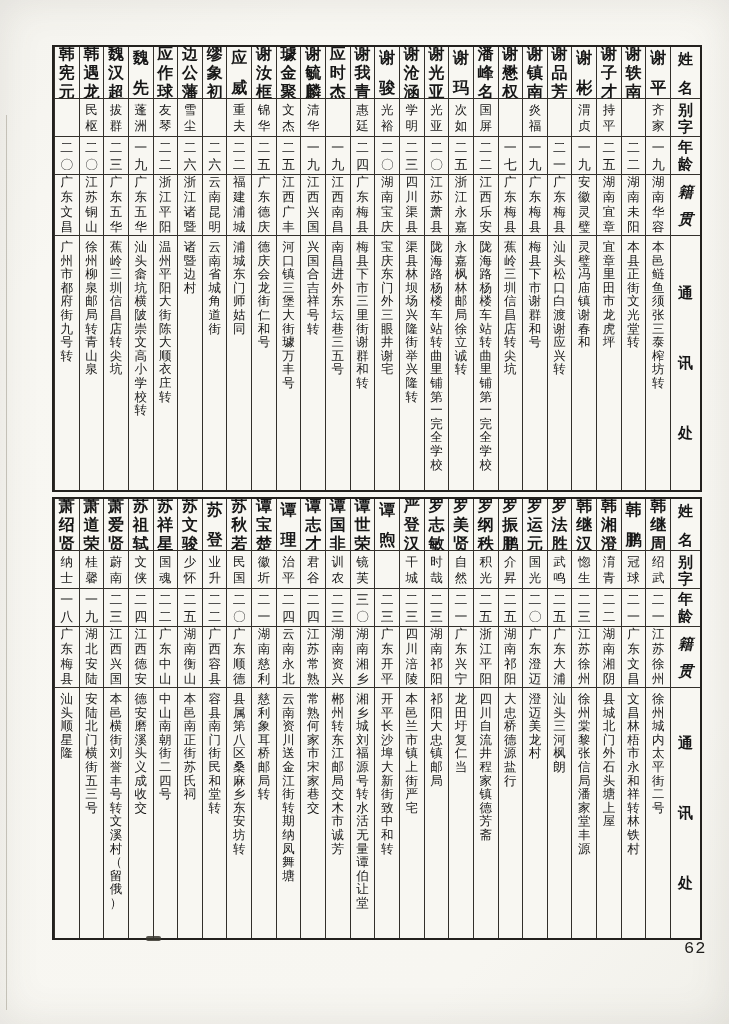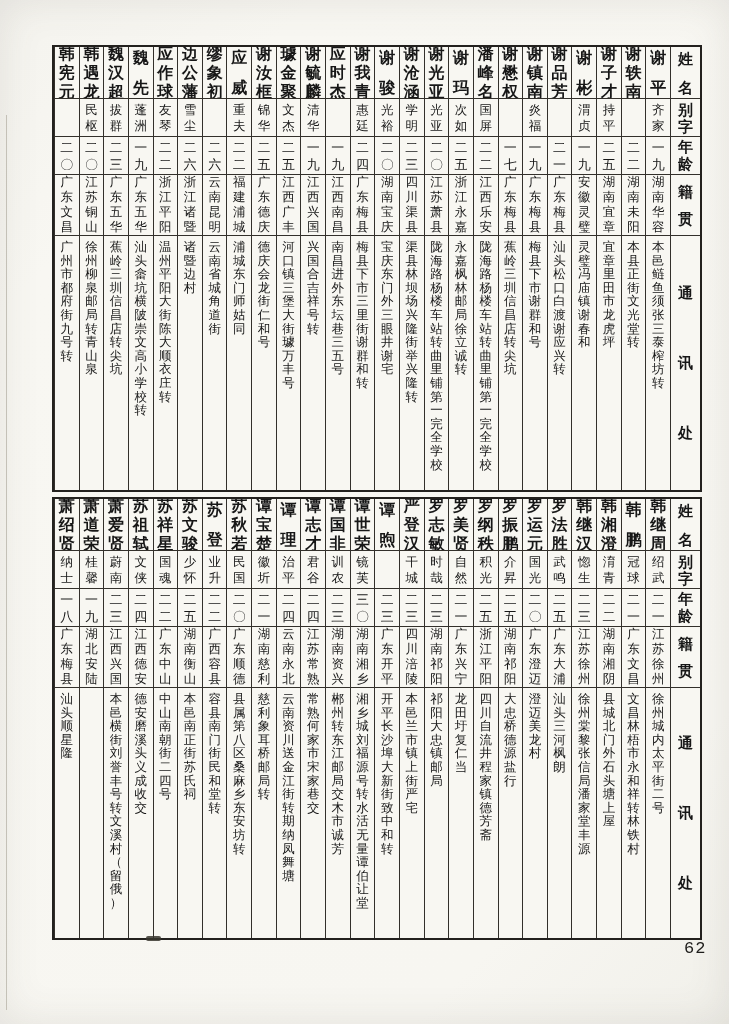--- a/index.html
+++ b/index.html
@@ -54,21 +54,21 @@
   .r-alias .vstack{font-size:12.5px;line-height:16px;}
   .r-age .vstack{font-size:13px;line-height:17px;}
   .r-origin .vstack{font-size:12.5px;line-height:15px;}
   .r-contact .vstack{font-size:12.5px;line-height:13.6px;}
   
   .col-header .cell{align-items:center;padding:0;}
   .col-header .vstack{font-weight:700;font-size:15px;}
   .col-header .r-name .vstack{line-height:29px;}
   .col-header .r-alias .vstack{line-height:17px;}
   .col-header .r-age .vstack{line-height:17px;font-family:Liberation Serif, serif;}
-  .col-header .r-origin .vstack{line-height:27px;}
+  .col-header .r-origin .vstack{line-height:27px;font-style:italic;}
   .col-header .r-contact .vstack{line-height:70px;}
   .page-number{
     position:absolute;left:684px;top:939px;
     font-family:Liberation Mono, monospace;
     font-size:17px;color:#1d1c1a;letter-spacing:1px;
   }
   
   .edge-line{
     position:absolute;left:6px;top:115px;width:1px;height:895px;
     background:#b9b5aa;opacity:.8;
@@ -943,20 +943,23 @@
         </div>
         <div class="cell r-alias">
           <div class="vstack">桂馨</div>
         </div>
         <div class="cell r-age">
           <div class="vstack">一九</div>
         </div>
         <div class="cell r-origin">
           <div class="vstack">湖北安陆</div>
         </div>
+        <div class="cell r-contact">
+          <div class="vstack">安陆北门横街五三号</div>
+        </div>
       </div>
       <div class="col entry-col">
         <div class="cell r-name">
           <div class="vstack">萧绍贤</div>
         </div>
         <div class="cell r-alias">
           <div class="vstack">纳士</div>
         </div>
         <div class="cell r-age">
           <div class="vstack">一八</div>

